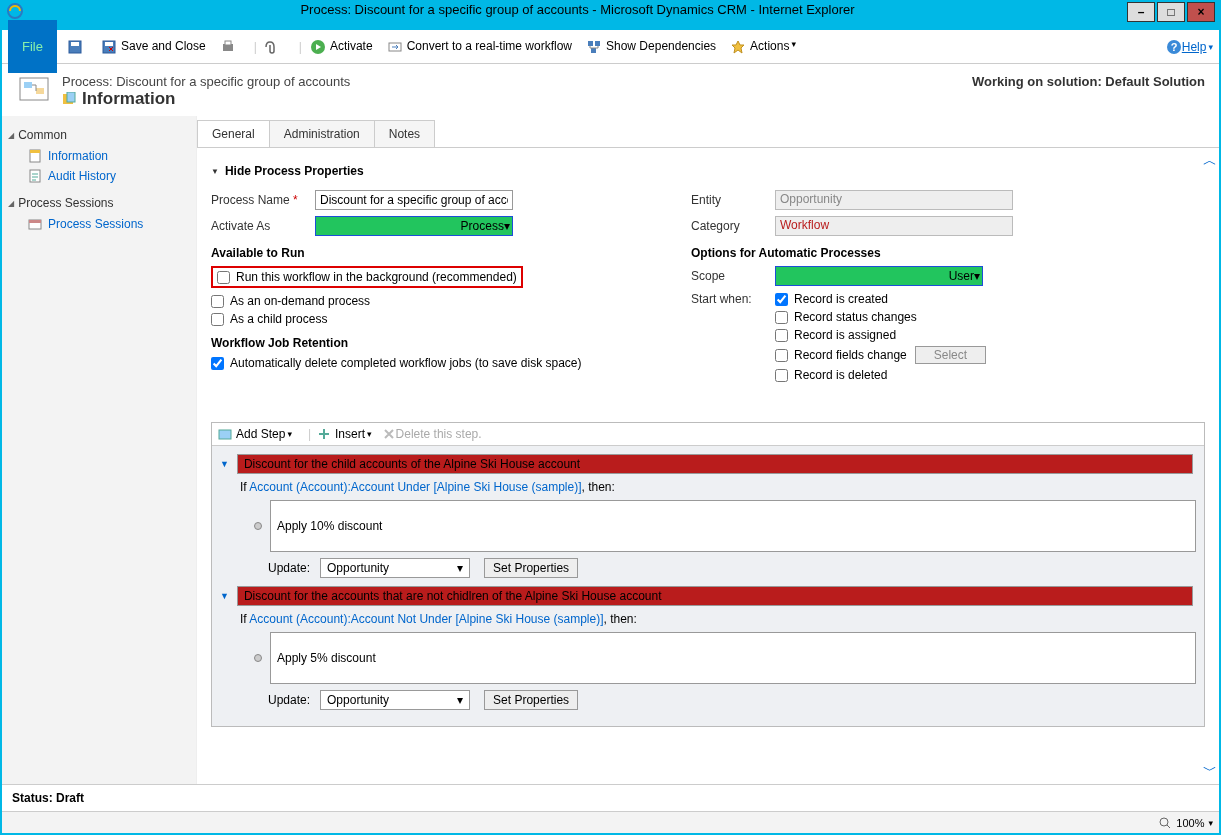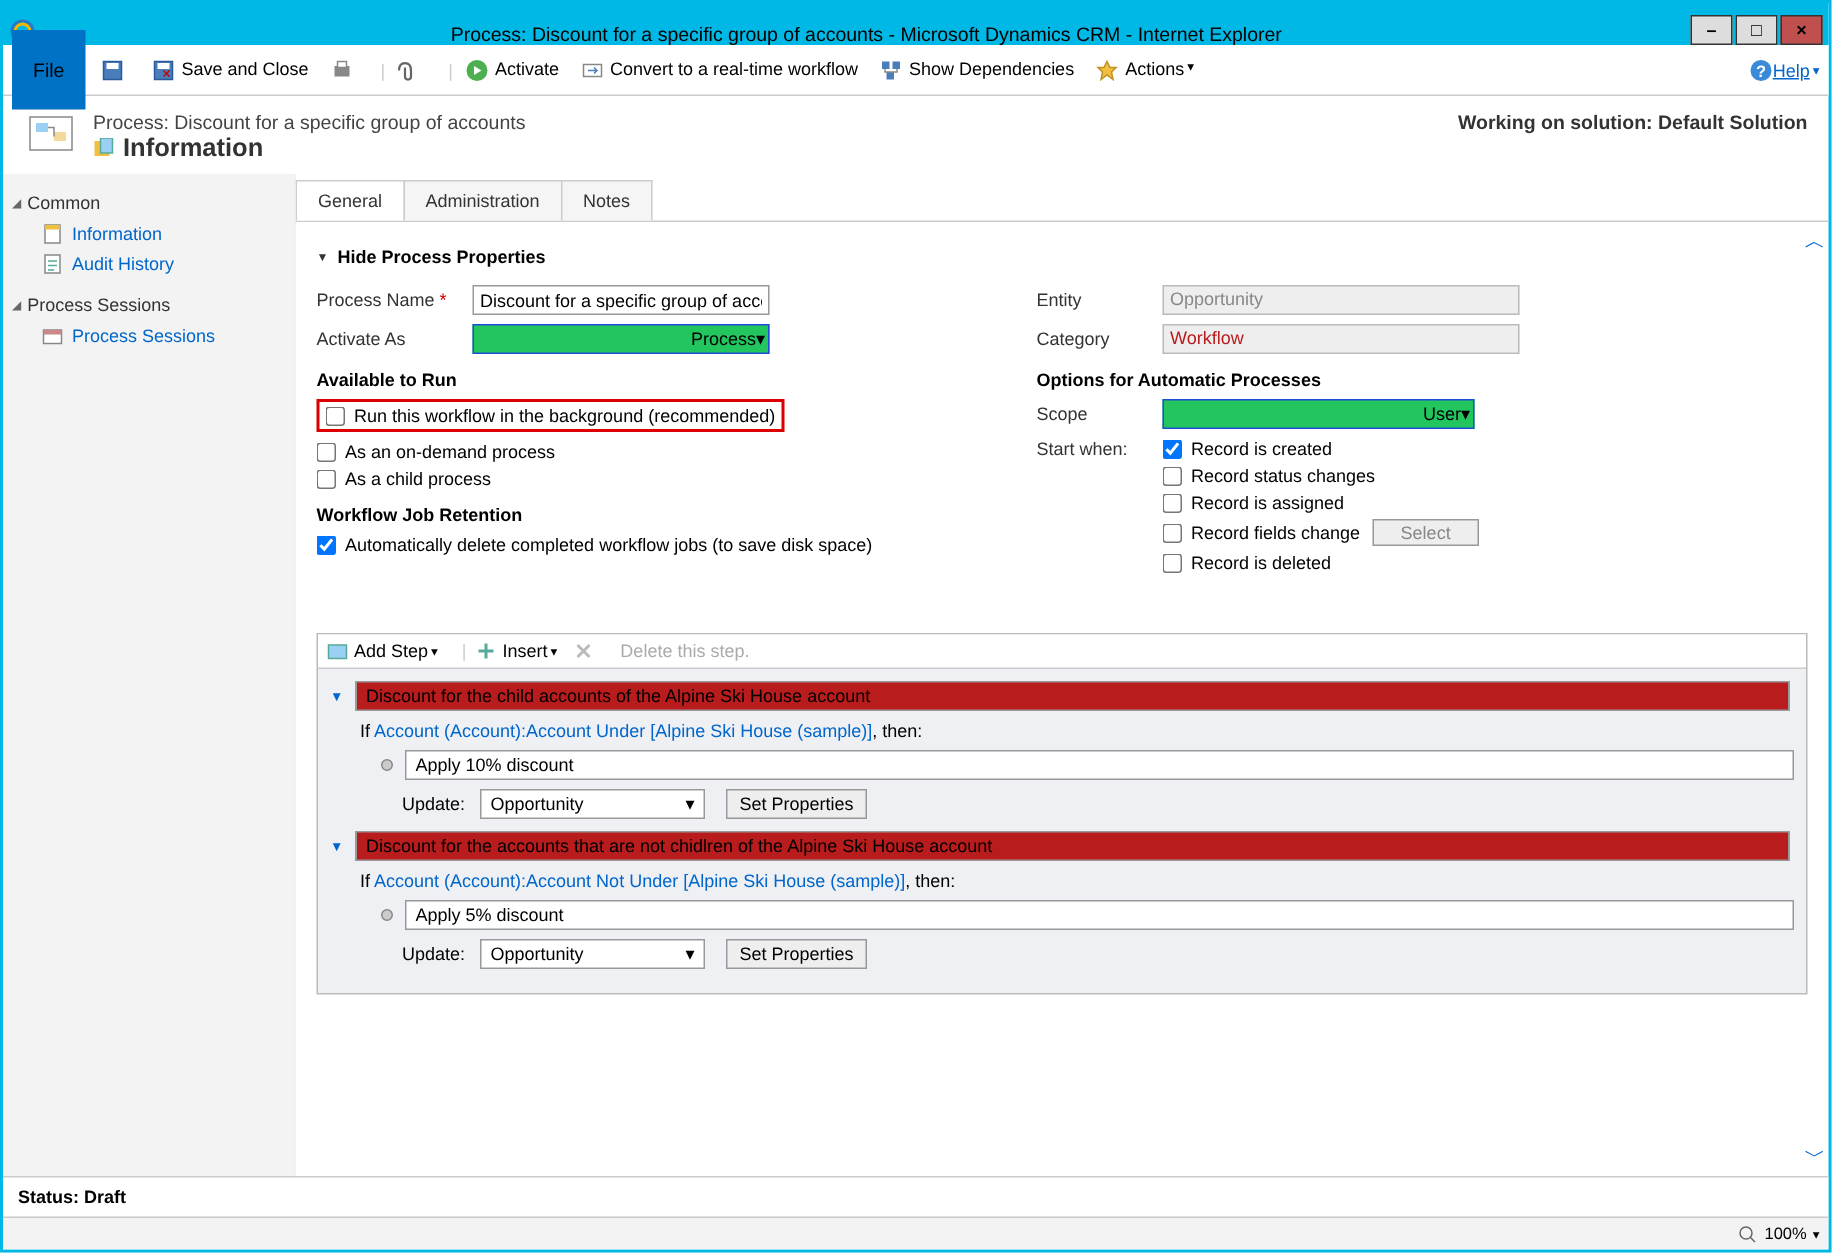--- a/index.html
+++ b/index.html
@@ -1,25 +1,25 @@
 <!DOCTYPE html>
 <html><head>
 <meta charset="utf-8">
 <style>
   * { box-sizing: border-box; margin: 0; padding: 0; }
   body { font-family: "Segoe UI", Tahoma, sans-serif; font-size: 12px; background: #00b8e6; overflow: hidden; }
   .window { background: #fff; margin: 0; height: 835px; width: 1221px; display: flex; flex-direction: column; border: 2px solid #00b8e6; }
-  .titlebar { background: #00b8e6; height: 28px; display: flex; align-items: flex-end; color: #000; font-size: 13px; padding: 0 4px; }
+  .titlebar { background: #00b8e6; height: 28px; display: flex; align-items: flex-start; color: #000; font-size: 13px; padding: 0 4px; }
   .titlebar .icon { width: 18px; height: 18px; margin-right: 6px; }
   .titlebar .title { flex: 1; text-align: center; }
   .winbtns { display: flex; }
   .winbtn { width: 28px; height: 20px; border: 1px solid #333; background: #ddd; margin-left: 2px; display:flex; align-items:center; justify-content:center; font-size:12px; font-weight:bold; }
   .winbtn.close { background: #c0504d; color:#000; }
   .toolbar { background: #fff; height: 34px; border-bottom: 1px solid #ccc; display: flex; align-items: center; padding: 0 6px; }
-  .file-btn { background: #0072c6; color: #000000; padding: 19px 14px; font-size: 13px; margin-right: 10px; }
+  .file-btn { background: #0072c6; color: #86efac; padding: 19px 14px; font-size: 13px; margin-right: 10px; }
   .tool-item { display: flex; align-items: flex-start; margin-right: 14px; font-size: 12px; cursor: default; }
   .tool-item .ic { width: 16px; height: 16px; margin-right: 4px; }
   .spacer { flex: 1; }
   .help { display:flex; align-items:center; color:#0066cc; }
   .content { flex:1; display:flex; flex-direction:column; overflow:hidden; }
   .header-area { display:flex; align-items:flex-start; padding: 10px 14px 6px 14px; }
   .header-left { flex:1; display:flex; align-items:flex-start; }
   .header-icons { margin-right:10px; }
   .header-texts { }
   .header-title { color:#444; font-size:13px; }
@@ -59,21 +59,21 @@
   .wf-toolbar .sep { color:#ccc; margin:0 6px; }
   .wf-body { background:#eef0f3; padding:8px; }
   .step-title-input { border:1px solid #999; background:#b91c1c; padding:2px 6px; width:calc(100% - 20px); margin-left:4px; font-size:12px; }
   .step-block { margin-bottom:8px; }
   .step-head { display:flex; align-items:center; margin-bottom:4px; }
   .tri3 { color:#0066cc; font-size:9px; margin-right:4px; }
   .if-line { margin-left:20px; margin-top:6px; margin-bottom:6px; font-size:12px; }
   .if-line a { color:#0066cc; text-decoration:none; }
   .action-row { display:flex; align-items:center; margin-left:34px; margin-bottom:6px; }
   .bullet { width:8px; height:8px; border-radius:50%; border:1px solid #888; background:#ccc; margin-right:8px; }
-  .action-desc { border:1px solid #999; background:#fff; padding:2px 6px; flex:1; font-size:12px; }
+  .action-desc { border:1px solid #999; background:#fff; padding:18px 6px; flex:1; font-size:12px; }
   .update-row { display:flex; align-items:center; margin-left:48px; margin-bottom:6px; }
   .update-label { margin-right:10px; }
   .update-select { border:1px solid #999; background:#fff; padding:1px 6px; width:150px; height:20px; display:flex; align-items:center; justify-content:space-between; font-size:12px; }
   .props-btn { border:1px solid #999; background:#eee; padding:2px 8px; margin-left:14px; font-size:12px; }
   .statusbar { border-top:1px solid #ccc; padding:6px 10px; font-size:12px; font-weight:bold; background:#fff; }
   .bottom-bar { border-top:1px solid #ccc; height:22px; background:#f3f3f3; display:flex; align-items:center; justify-content:flex-end; padding:0 6px; font-size:11px; }
   .right-scroll-ind { position:absolute; right:0; top:0; bottom:0; width:18px; }
   .sc-up, .sc-down { position:absolute; right:0; width:18px; height:18px; color:#0066cc; font-size:14px; text-align:center; }
   .sc-up { top:4px; } .sc-down { bottom:4px; }
   .small-ic { width:14px; height:14px; display:inline-block; }
@@ -376,21 +376,21 @@
                   </span>
                 <span style="margin-left:4px">Insert</span>
                   <span class="caret-down">▾</span>
               </div>
               <div class="wt" style="color:#aaa">
                 <span class="small-ic">
                     <svg width="14" height="14">
                       <path d="M3 3 l8 8 M11 3 l-8 8" stroke="#bbb" stroke-width="2"></path>
                     </svg>
                   </span>
-                <span style="margin-left:18px">Delete this step.</span>
+                <span style="margin-left:0">Delete this step.</span>
               </div>
             </div>
             <div class="wf-body">
 
               <div class="step-block">
                 <div class="step-head">
                   <span class="tri3">▼</span>
                   <input class="step-title-input" value="Discount for the child accounts of the Alpine Ski House account" style="">
                 </div>
                 <div class="if-line">

